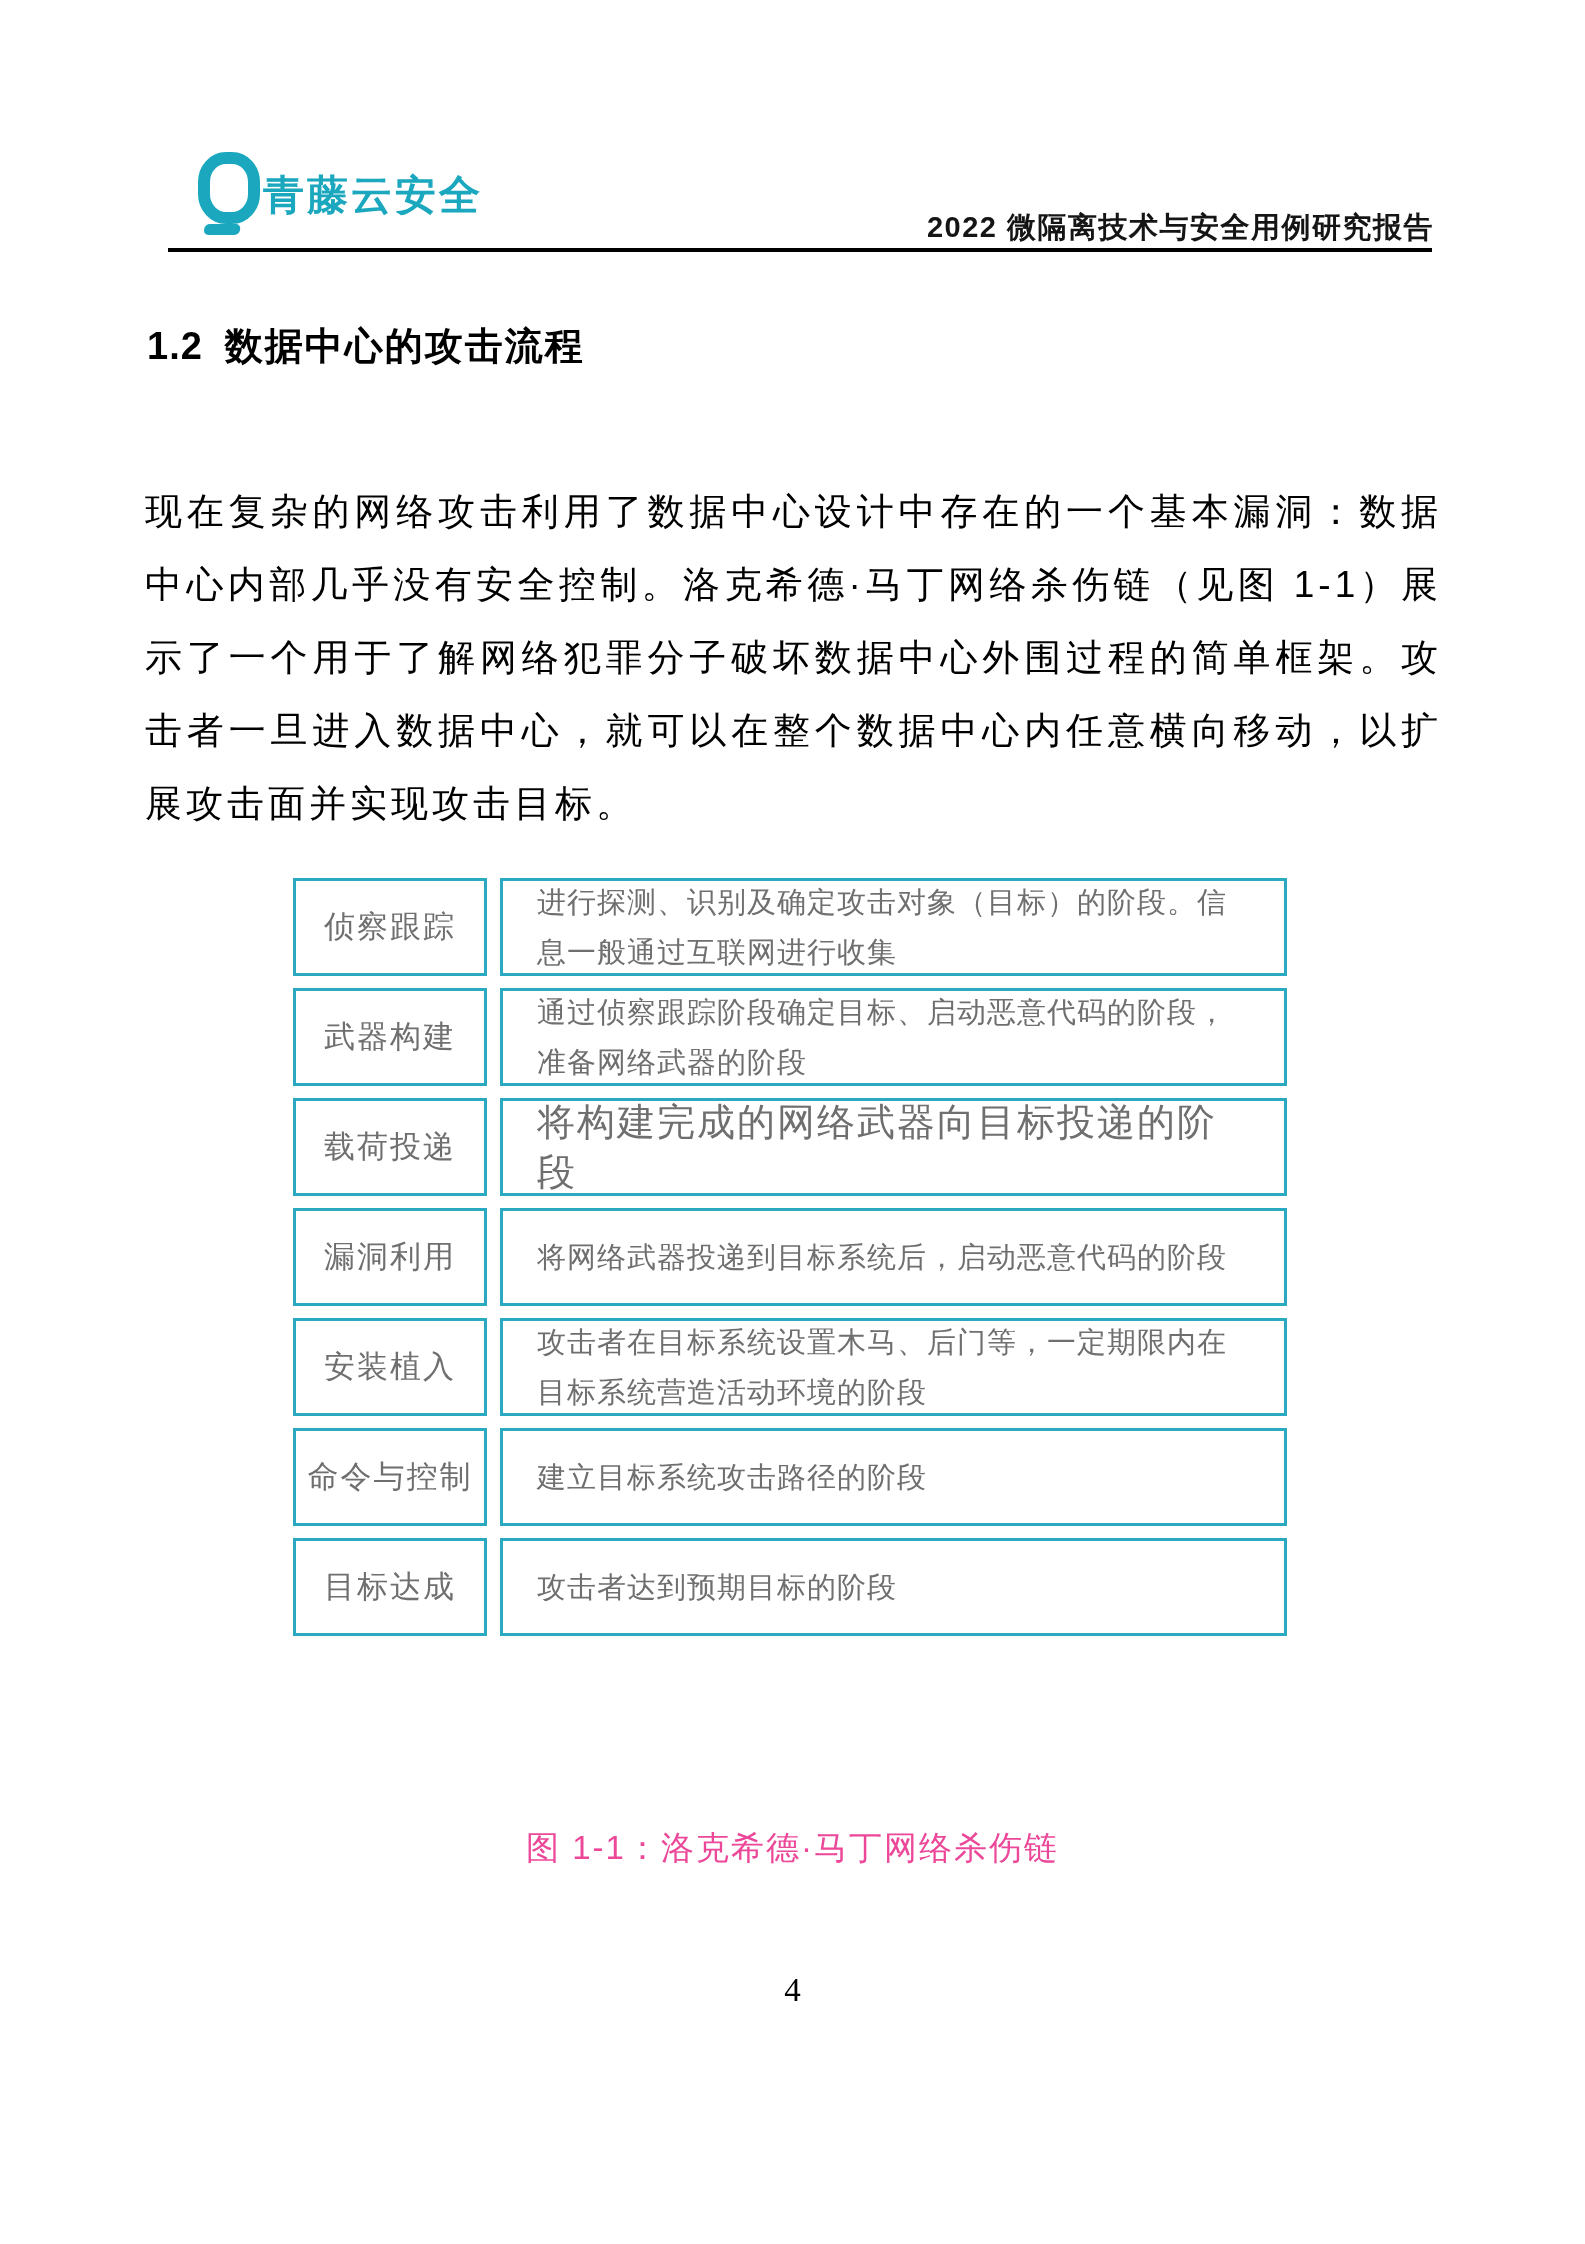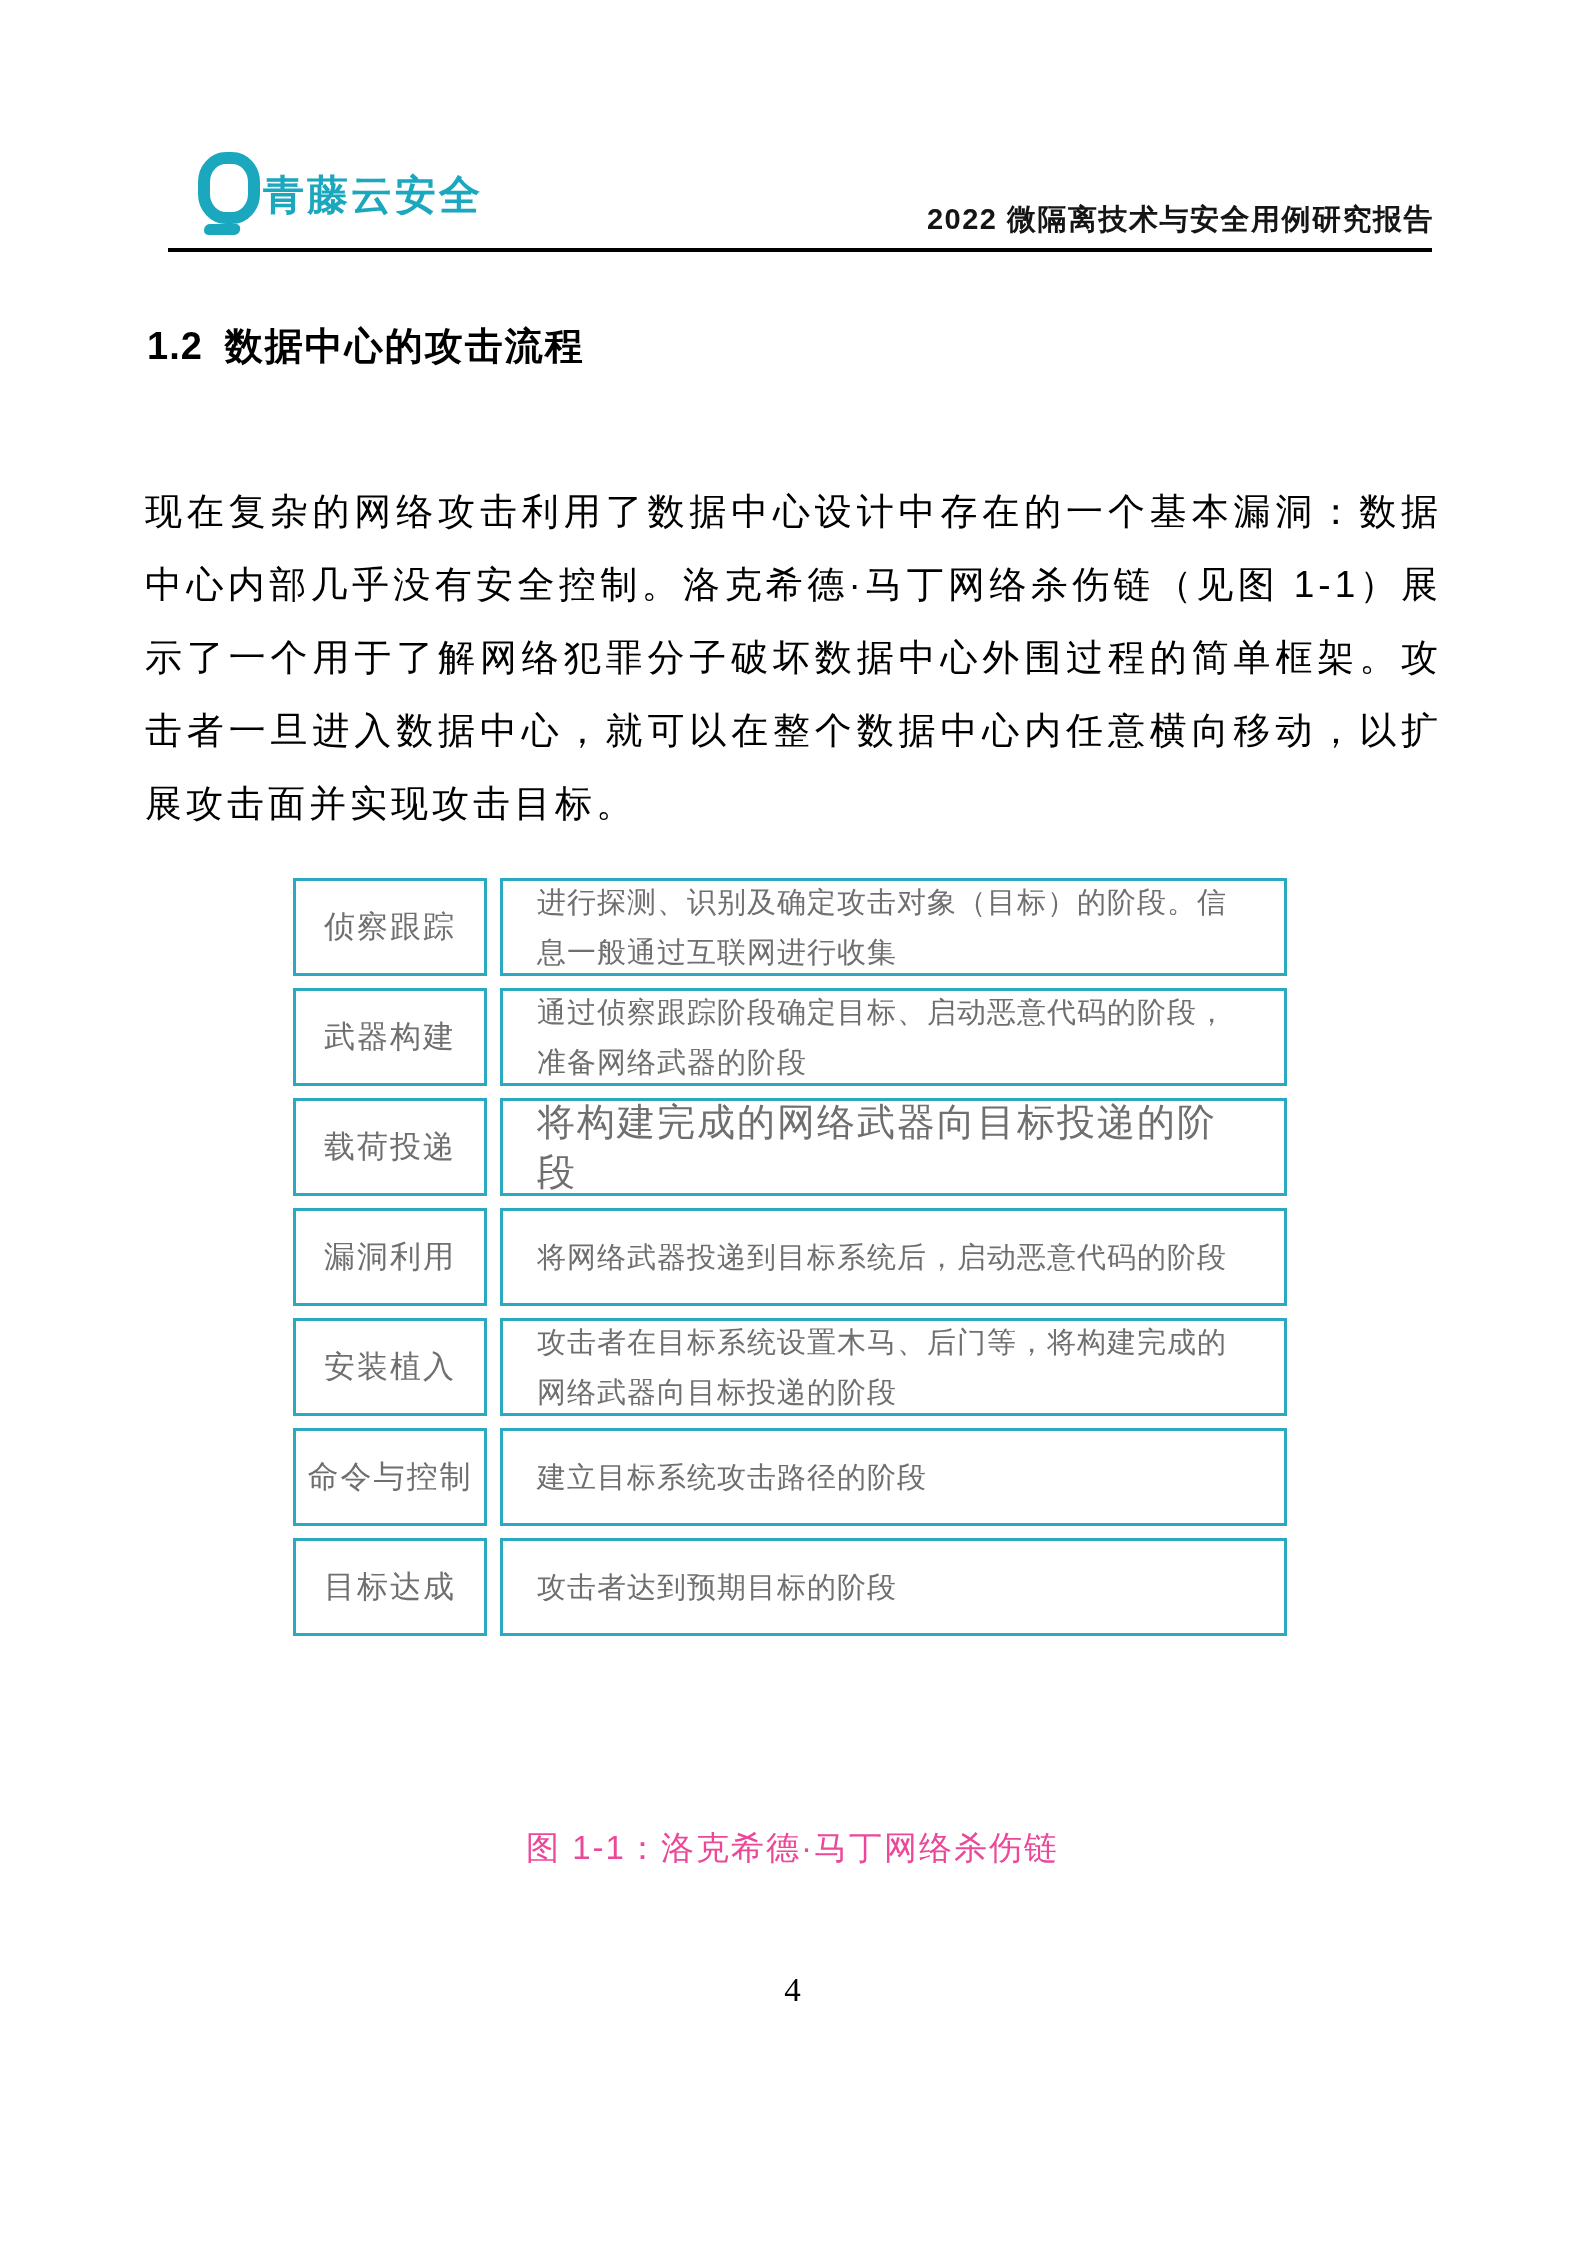--- a/index.html
+++ b/index.html
@@ -13,21 +13,21 @@
 
   
   .header { position:absolute; top:150px; left:145px; width:1295px; height:100px; }
   .logo { position:absolute; left:52px; top:2px; display:flex; align-items:center; gap:2px; }
   .logo-icon { width:64px; height:86px; display:block; }
   .logo-text {
     color:#1BA8BE; font-size:41px; font-weight:bold; letter-spacing:3px;
     line-height:86px; white-space:nowrap;
   }
   .header-title {
-    position:absolute; right:6px; bottom:10px;
+    position:absolute; right:6px; bottom:2px;
     font-size:29px; font-weight:600; color:#151515; letter-spacing:1.5px;
     white-space:nowrap;
   }
   .header-rule {
     position:absolute; top:248px; left:168px; width:1264px; height:4px;
     background:#000; border:none;
   }
 
   
   .section-heading {
@@ -120,21 +120,21 @@
       <div class="desc-box">将构建完成的网络武器向目标投递的阶段</div>
     </div>
 
     <div class="figure-row">
       <div class="label-box">漏洞利用</div>
       <div class="desc-box">将网络武器投递到目标系统后，启动恶意代码的阶段</div>
     </div>
 
     <div class="figure-row">
       <div class="label-box">安装植入</div>
-      <div class="desc-box">攻击者在目标系统设置木马、后门等，将构建完成的网络武器向目标投递的阶段</div>
+      <div class="desc-box">攻击者在目标系统设置木马、后门等，一定期限内在目标系统营造活动环境的阶段</div>
     </div>
 
     <div class="figure-row">
       <div class="label-box">命令与控制</div>
       <div class="desc-box">建立目标系统攻击路径的阶段</div>
     </div>
 
     <div class="figure-row">
       <div class="label-box">目标达成</div>
       <div class="desc-box">攻击者达到预期目标的阶段</div>

